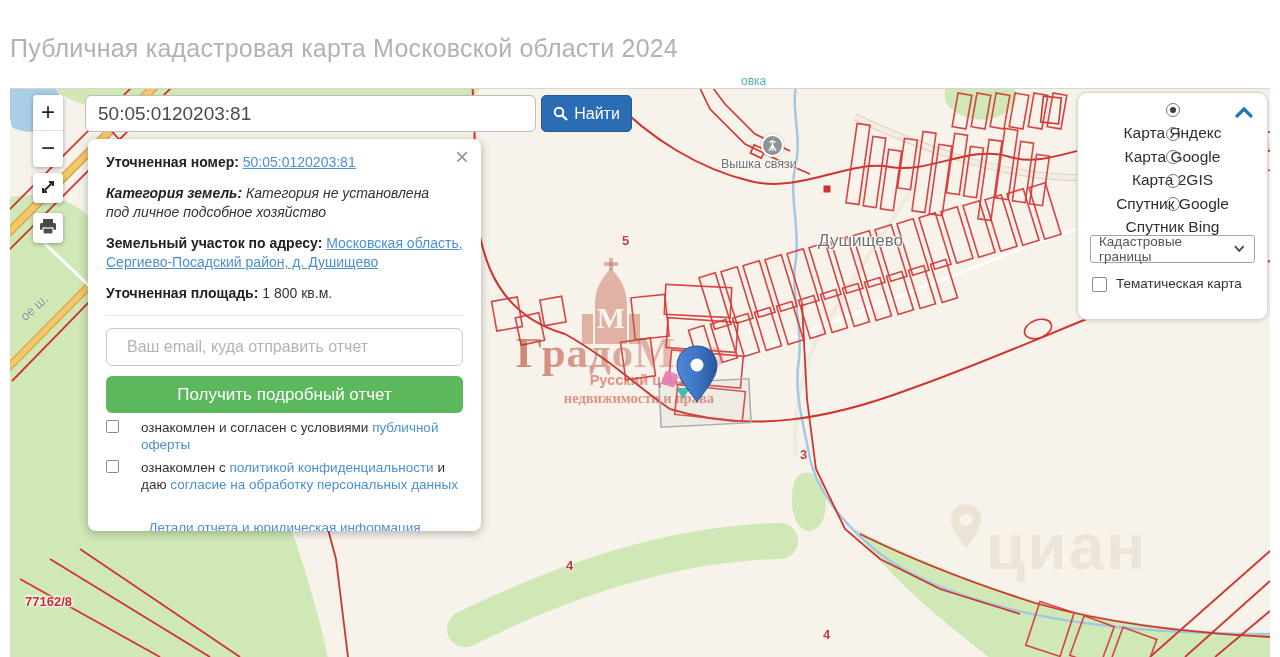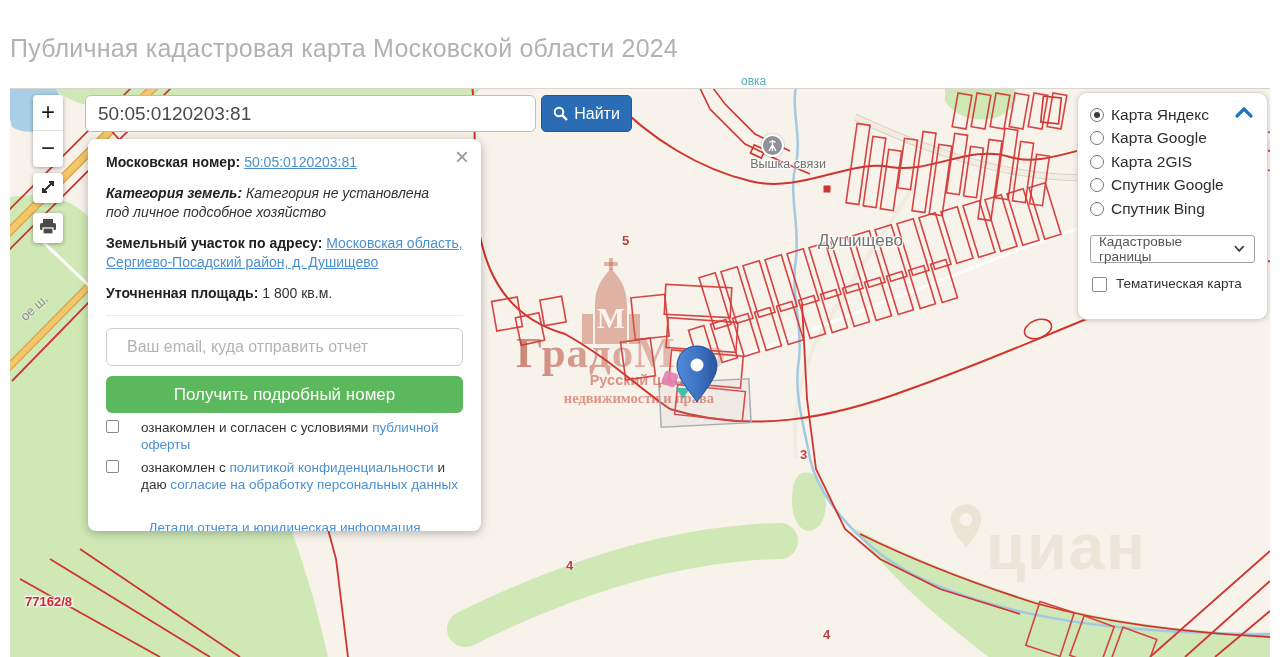--- a/index.html
+++ b/index.html
@@ -22,21 +22,21 @@
              text-shadow:0 0 2px #fff,0 0 3px #fff; }
   #plot-code { position:absolute; left:25px; top:594px; color:#cc2a2a; font-weight:bold; font-size:13px;
                text-shadow:0 0 3px #fff,0 0 4px #fff,1px 1px 1px #fff,-1px -1px 1px #fff; }
   #road-label { position:absolute; left:18px; top:300px; transform:rotate(-42deg); color:#8c8c8c; font-size:13px;
                 text-shadow:0 0 2px #fff; }
   #river-label { position:absolute; left:741px; top:74px; color:#53aebc; font-size:12px; }
 
   #tower-icon { position:absolute; left:761px; top:134px; width:23px; height:23px; border-radius:50%;
                 background:#8f9296; border:2px solid #fff; box-shadow:0 0 2px rgba(0,0,0,.3); }
   #tower-icon svg { position:absolute; left:2px; top:2px; }
-  #tower-label { left:721px; top:157px; width:105px; text-align:right; }
+  #tower-label { left:721px; top:157px; width:105px; text-align:left; }
   #village-label { left:818px; top:231px; width:98px; text-align:left; font-size:17px; color:#737373; }
 
   
   #wm-grado { position:absolute; left:516px; top:258px; width:235px; height:150px; pointer-events:none; }
   #wm-grado .church { position:absolute; left:58px; top:-2px; }
   .wm-title { position:absolute; left:0px; top:70px; width:235px;
               font-family:"Liberation Serif",serif; font-weight:bold; font-size:43px; letter-spacing:1px;
               background:linear-gradient(90deg,rgba(178,62,44,.60),rgba(208,125,105,.25));
               -webkit-background-clip:text; background-clip:text; color:transparent; }
   .wm-sub { position:absolute; width:178px; text-align:right; font-weight:bold; font-size:14.5px;
@@ -96,21 +96,21 @@
   .consent a.lnk { text-decoration:none; color:#4a90d2; }
   .bottom-links { margin-top:24px; text-align:center; font-size:13.5px; line-height:21px; }
   .bottom-links a { display:inline-block; color:#4a90d2; text-decoration:none;
                     border-bottom:1px dotted #7fb0e0; cursor:pointer; }
 
   
   #layers-panel { position:absolute; left:1077px; top:92px; width:191px; height:228px; background:#fff;
                   border:1px solid #ddd6ce; border-radius:10px; box-shadow:0 1px 5px rgba(0,0,0,.15);
                   padding:10px 12px; }
   .radio-row { display:flex; align-items:center; gap:7px; height:23.5px; font-size:15.5px; color:#2e2e2e;
-               cursor:pointer; }
+               cursor:pointer;flex-direction:column; }
   .radio { width:14px; height:14px; border:1px solid #767676; border-radius:50%; position:relative; flex:0 0 auto; }
   .radio-row.checked .radio::after { content:""; position:absolute; left:3px; top:3px; width:6px; height:6px;
                border-radius:50%; background:#3c3c3c; }
   #panel-collapse { position:absolute; right:12px; top:12px; cursor:pointer; }
   #borders-select { margin-top:14px; height:28px; border:1px solid #a3a3a3; border-radius:3px;
                     display:flex; align-items:center; justify-content:space-between; padding:8px 8px;
                     font-size:13.5px; color:#555; cursor:pointer; background:#fff; }
   #thematic-row { display:flex; align-items:center; gap:9px; margin-top:13px; font-size:13.5px; color:#333;
                   padding-left:2px; cursor:pointer; }
   #thematic-row .cb { width:15px; height:15px; }
@@ -320,38 +320,38 @@
     <svg width="15" height="15" viewBox="0 0 15 15">
       <circle cx="6" cy="6" r="4.3" stroke="#fff" stroke-width="2" fill="none"></circle>
       <line x1="9.3" y1="9.3" x2="14" y2="14" stroke="#fff" stroke-width="2.4"></line>
     </svg>
     <span>Найти</span>
   </div>
 
   <div id="popup">
     <div id="popup-close">×</div>
     <div class="p-row">
-      <b>Московская номер:</b>
+      <b>Уточненная номер:</b>
       <a class="lnk">50:05:0120203:81</a>
     </div>
     <div class="p-row" style="width:350px;font-style:italic;">
       <b>Категория земель:</b>
       <span>Категория не установлена под личное подсобное хозяйство</span>
     </div>
     <div class="p-row" style="width:360px;">
       <b>Земельный участок по адресу:</b>
       <a class="lnk">Московская область, Сергиево-Посадский район, д. Душищево</a>
     </div>
     <div class="p-row">
       <b>Уточненная площадь:</b>
       <span>1 800 кв.м.</span>
     </div>
     <hr>
     <input id="email-input" placeholder="Ваш email, куда отправить отчет" style="">
-    <button id="report-button">Получить подробный номер</button>
+    <button id="report-button">Получить подробный отчет</button>
     <div class="consent">
       <span class="cb"></span>
       <span>
         <span>ознакомлен и согласен с условиями</span>
         <a class="lnk">публичной оферты</a>
       </span>
     </div>
     <div class="consent">
       <span class="cb"></span>
       <span>

